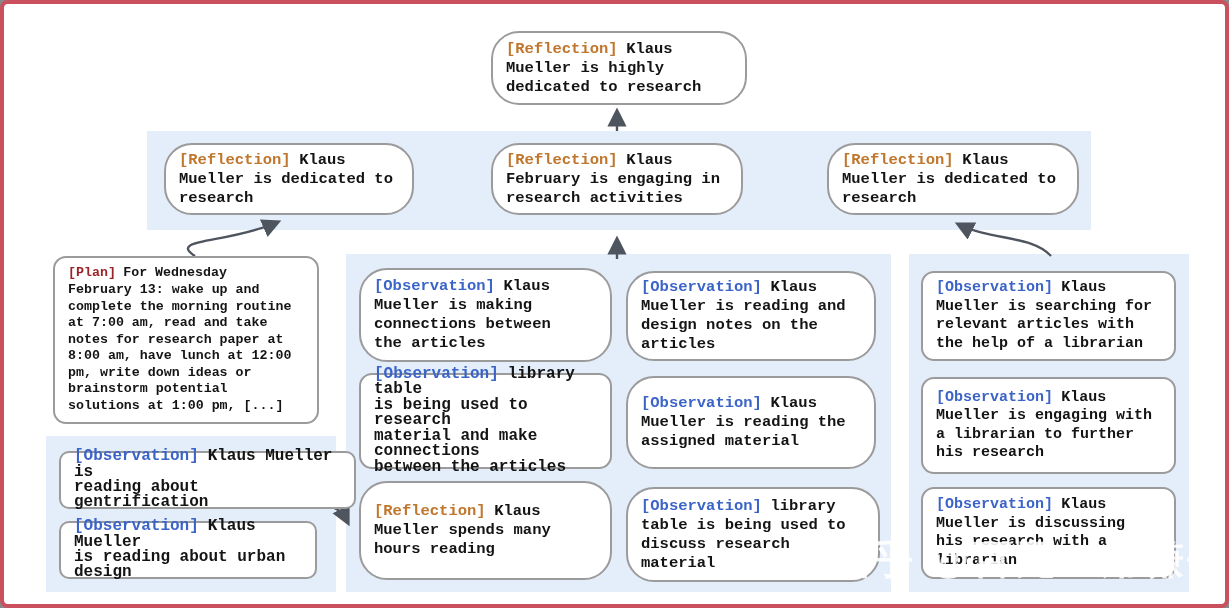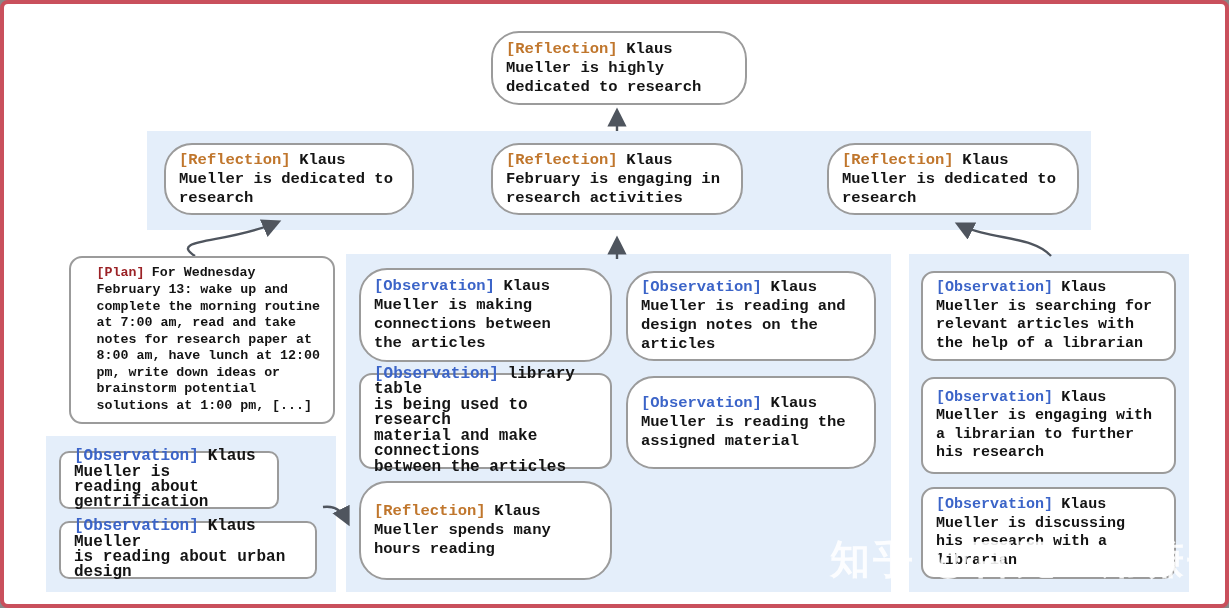--- a/index.html
+++ b/index.html
@@ -75,33 +75,33 @@
 February is engaging in
 research activities</span></div>
   </div>
 
   <div class="node fs-lg" style="left:823px;top:139px;width:252px;height:72px;">
     <div class="body"><span class="tag tag-reflection">[Reflection]</span><span class="txt">Klaus
 Mueller is dedicated to
 research</span></div>
   </div>
 
-  <div class="node fs-md" style="left:65px;top:252px;width:266px;height:168px;align-items:flex-end;">
+  <div class="node fs-md" style="left:49px;top:252px;width:266px;height:168px;">
     <div class="body"><span class="tag tag-plan">[Plan]</span><span class="txt">For Wednesday
 February 13: wake up and
 complete the morning routine
 at 7:00 am, read and take
 notes for research paper at
 8:00 am, have lunch at 12:00
 pm, write down ideas or
 brainstorm potential
 solutions at 1:00 pm, [...]</span></div>
   </div>
 
-  <div class="node fs-sm small-radius" style="left:55px;top:447px;width:220px;height:58px;">
+  <div class="node fs-sm small-radius" style="left:55px;top:447px;width:297px;height:58px;">
     <div class="body"><span class="tag tag-observation">[Observation]</span><span class="txt">Klaus Mueller is
 reading about gentrification</span></div>
   </div>
 
   <div class="node fs-sm small-radius" style="left:55px;top:517px;width:258px;height:58px;">
     <div class="body"><span class="tag tag-observation">[Observation]</span><span class="txt">Klaus Mueller
 is reading about urban design</span></div>
   </div>
 
   <div class="node fs-lg" style="left:355px;top:264px;width:253px;height:94px;">
@@ -130,20 +130,25 @@
 design notes on the
 articles</span></div>
   </div>
 
   <div class="node fs-lg" style="left:622px;top:372px;width:250px;height:93px;">
     <div class="body"><span class="tag tag-observation">[Observation]</span><span class="txt">Klaus
 Mueller is reading the
 assigned material</span></div>
   </div>
 
+  <div class="node fs-lg" style="left:622px;top:483px;width:254px;height:95px;">
+    <div class="body"><span class="tag tag-observation">[Observation]</span><span class="txt">library
+table is being used to
+discuss research material</span></div>
+  </div>
 
   <div class="node fs-rt" style="left:917px;top:267px;width:255px;height:90px;">
     <div class="body"><span class="tag tag-observation">[Observation]</span><span class="txt">Klaus
 Mueller is searching for
 relevant articles with
 the help of a librarian</span></div>
   </div>
 
   <div class="node fs-rt" style="left:917px;top:373px;width:255px;height:97px;">
     <div class="body"><span class="tag tag-observation">[Observation]</span><span class="txt">Klaus

